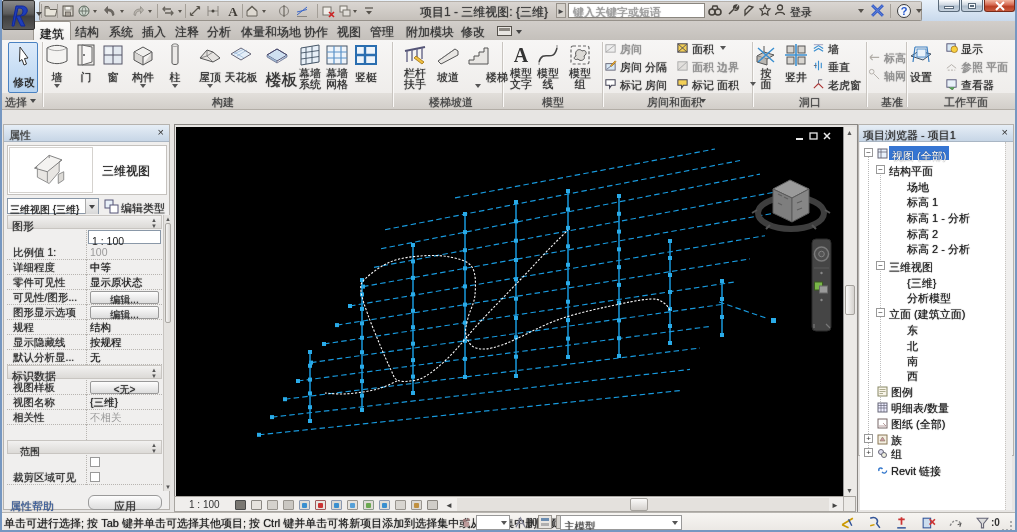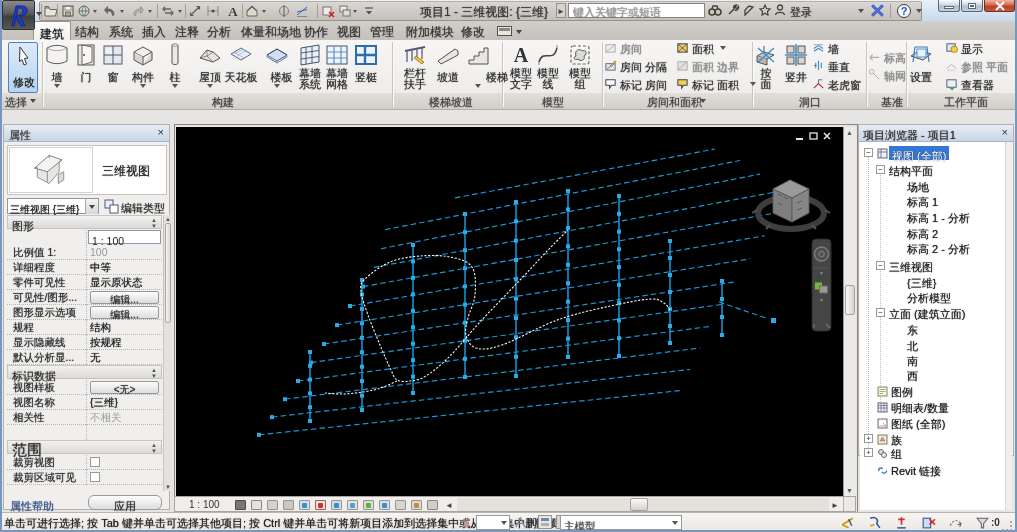--- a/index.html
+++ b/index.html
@@ -235,21 +235,21 @@
 <svg class="abs" style="left:228px;top:42px" width="26" height="26" viewBox="0 0 26 26">
     <path d="M3 12 L13 6 L23 12 L13 18 Z" fill="#e4eef8" stroke="#667"></path>
     <path d="M6 12 L16 7 M9 14 L19 8 M6 10 L16 16" stroke="#88aacc" stroke-width=".6"></path>
   </svg>
 <div class="abs cjk" style="left:211px;top:70px;width:60px;text-align:center;font-size:11px;color:#333">天花板</div>
 <svg class="abs" style="left:264px;top:42px" width="26" height="26" viewBox="0 0 26 26">
     <path d="M3 13 L13 7 L23 13 L13 19 Z" fill="#cfe0f0" stroke="#557"></path>
     <path d="M3 13 L13 7 L23 13" fill="none" stroke="#446" stroke-width=".8"></path>
     <path d="M13 19 L13 21 L3 15 L3 13 M13 21 L23 15 L23 13" fill="#9fbad4" stroke="#557" stroke-width=".6"></path>
   </svg>
-<div class="abs cjk" style="left:247px;top:70px;width:69px;text-align:center;font-size:11px;color:#333">楼板</div>
+<div class="abs cjk" style="left:247px;top:70px;width:69px;text-align:center;font-size:16px;color:#333">楼板</div>
 <div class="abs" style="left:274px;top:84px;width:0;height:0;border-left:3px solid transparent;border-right:3px solid transparent;border-top:4px solid #555"></div>
 <svg class="abs" style="left:297px;top:42px" width="26" height="26" viewBox="0 0 26 26">
     <path d="M4 6 L22 3 L22 20 L4 23 Z" fill="#e8f0f8" stroke="#456"></path>
     <path d="M9 5.2 L9 22 M15 4.3 L15 21 M4 11 L22 8.5 M4 17 L22 14.5" stroke="#456" stroke-width=".9"></path>
   </svg>
 <div class="abs cjk" style="left:280px;top:68px;width:60px;text-align:center;font-size:11px;line-height:11px;color:#333">幕墙<br>系统</div>
 <svg class="abs" style="left:324px;top:42px" width="26" height="26" viewBox="0 0 26 26">
     <rect x="3" y="4" width="20" height="18" fill="#eef4fa" stroke="#456"></rect>
     <path d="M10 4 L10 22 M17 4 L17 22 M3 10 L23 10 M3 16 L23 16" stroke="#5a92c8" stroke-width="1.2"></path>
   </svg>
@@ -466,24 +466,21 @@
     </div>
 <div class="abs" style="left:82px;top:270px;width:76px;height:14.5px;border-left:1px dotted #b8b5b1"></div>
 <span class="abs cjk" style="left:86px;top:271px;font-size:10.5px;color:#222">{三维}</span>
 <div class="abs" style="left:3px;top:285px;width:155px;height:14.5px;border-bottom:1px dotted #b8b5b1">
       <span class="cjk" style="position:absolute;left:6px;top:1px;font-size:10.5px;color:#333;white-space:nowrap">相关性</span>
     </div>
 <div class="abs" style="left:82px;top:285px;width:76px;height:14.5px;border-left:1px dotted #b8b5b1"></div>
 <span class="abs" style="left:86px;top:286px;font-size:10.5px;color:#999">不相关</span>
 <div class="abs" style="left:82px;top:300px;width:76px;height:14.5px;border-left:1px dotted #b8b5b1"></div>
 <span class="abs cjk" style="left:86px;top:301px;font-size:10.5px;color:#222"></span>
-<div class="abs" style="left:3px;top:315px;width:155px;height:14px;background:linear-gradient(#f2f1f0,#dcdad7);border:1px solid #c8c5c1"><span class="cjk" style="font-size:15px;color:#333;margin-left:4px;line-height:13px">范围</span><span style="position:absolute;right:4px;top:1px;font-size:6px;color:#555">▲<br>▼</span></div>
-<div class="abs" style="left:3px;top:330px;width:155px;height:14.5px;border-bottom:1px dotted #b8b5b1">
-      <span class="cjk" style="position:absolute;left:6px;top:1px;font-size:10.5px;color:#333;white-space:nowrap">裁剪视图</span>
-    </div>
+<div class="abs" style="left:3px;top:315px;width:155px;height:14px;background:linear-gradient(#f2f1f0,#dcdad7);border:1px solid #c8c5c1"><span class="cjk" style="font-size:10px;color:#333;margin-left:12px;line-height:13px">范围</span><span style="position:absolute;right:4px;top:1px;font-size:6px;color:#555">▲<br>▼</span></div>
 <div class="abs" style="left:82px;top:330px;width:76px;height:14.5px;border-left:1px dotted #b8b5b1"></div>
 <div class="abs" style="left:86px;top:332px;width:10px;height:10px;background:#fff;border:1px solid #999"></div>
 <div class="abs" style="left:3px;top:345px;width:155px;height:14.5px;border-bottom:1px dotted #b8b5b1">
       <span class="cjk" style="position:absolute;left:6px;top:1px;font-size:10.5px;color:#333;white-space:nowrap">裁剪区域可见</span>
     </div>
 <div class="abs" style="left:82px;top:345px;width:76px;height:14.5px;border-left:1px dotted #b8b5b1"></div>
 <div class="abs" style="left:86px;top:347px;width:10px;height:10px;background:#fff;border:1px solid #999"></div>
 <div class="abs" style="left:159px;top:90px;width:8px;height:276px;background:#e4e2df;border-left:1px solid #c8c5c1">
       <div style="position:absolute;top:1px;left:1px;font-size:6px;color:#555">▲</div>
       <div style="position:absolute;bottom:1px;left:1px;font-size:6px;color:#555">▼</div>

